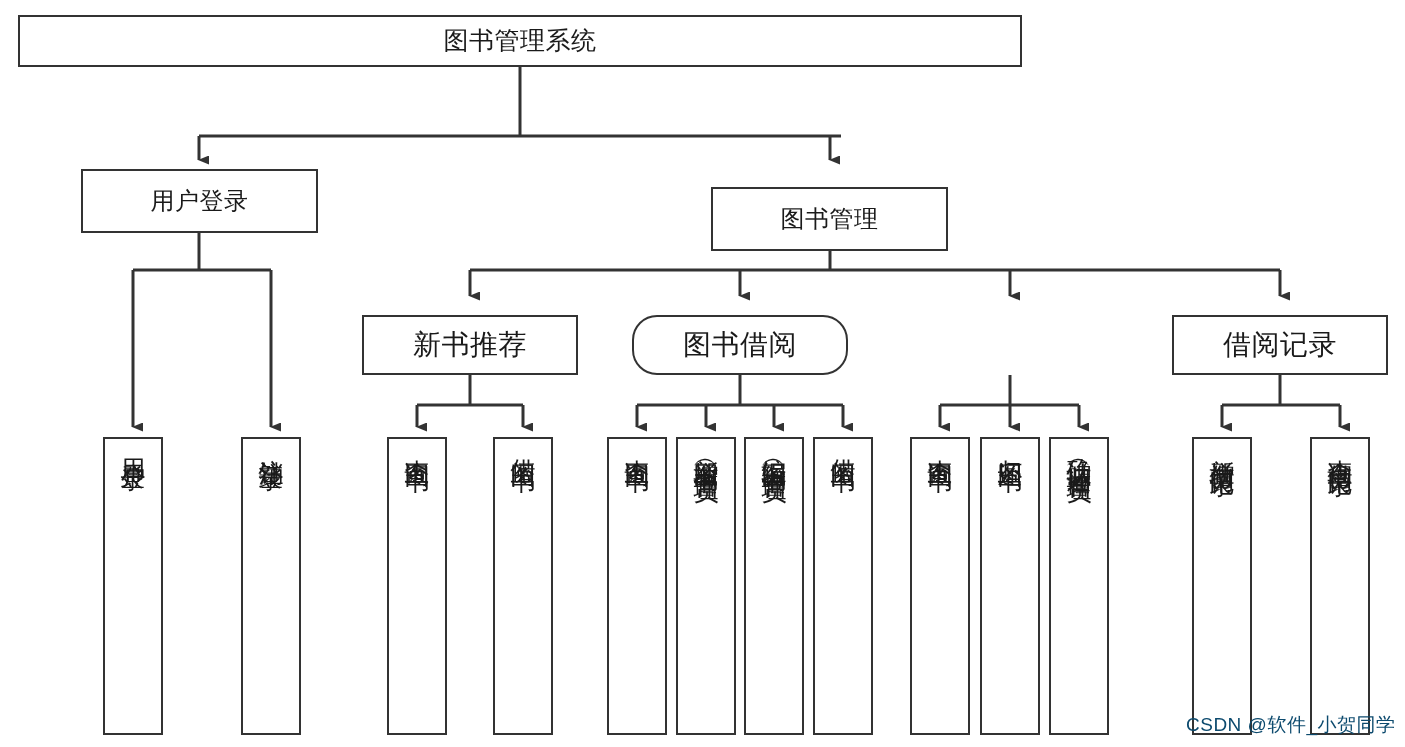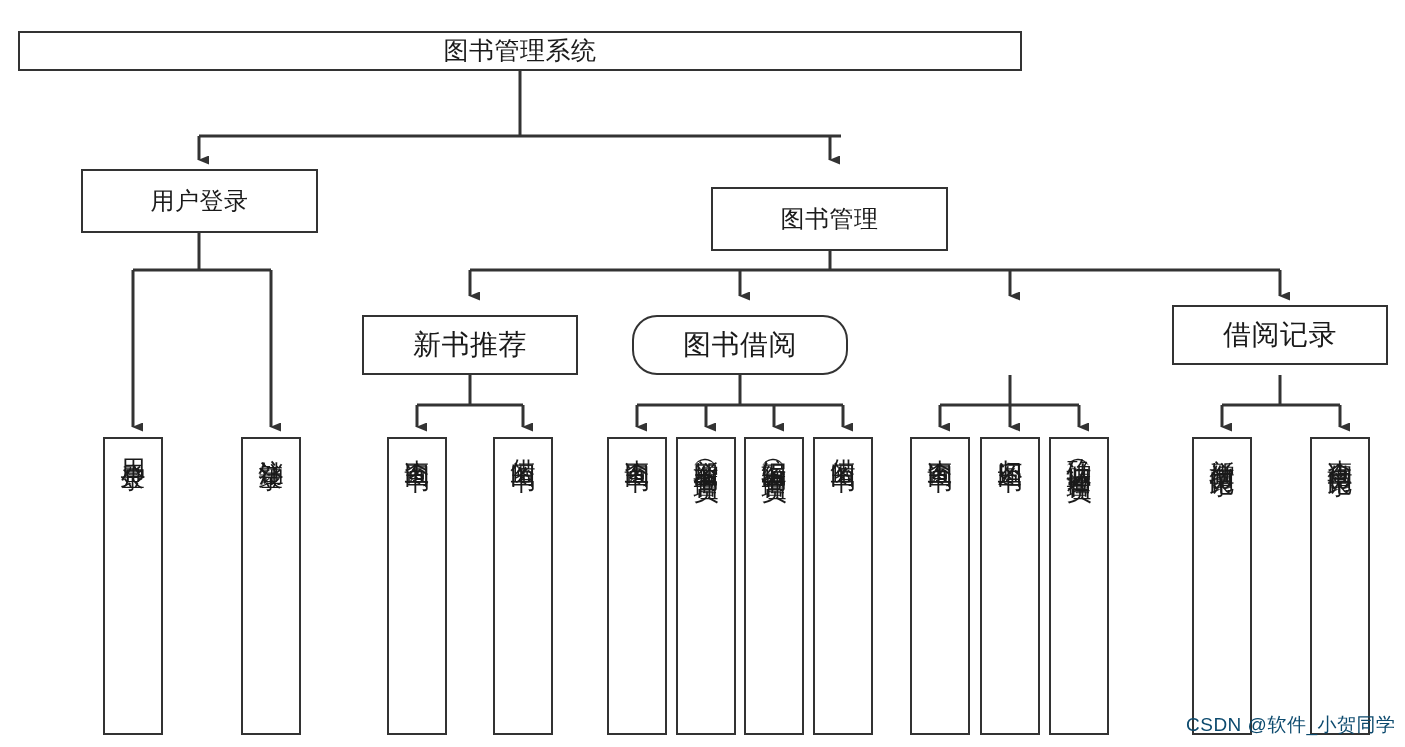--- a/index.html
+++ b/index.html
@@ -111,38 +111,38 @@
       <path d="M 1010 405 L 1010 427" marker-end="url(#arrowhead)"></path>
       <path d="M 1079 405 L 1079 427" marker-end="url(#arrowhead)"></path>
 
       <path d="M 1280 375 L 1280 405"></path>
       <path d="M 1222 405 L 1340 405"></path>
       <path d="M 1222 405 L 1222 427" marker-end="url(#arrowhead)"></path>
       <path d="M 1340 405 L 1340 427" marker-end="url(#arrowhead)"></path>
     </g>
   </svg>
 
-  <div class="node node-root" style="left:18px; top:15px; width:1004px; height:40px;margin-top:16px;">
+  <div class="node node-root" style="left:18px; top:15px; width:1004px; height:52px;">
     <span class="label">图书管理系统</span>
   </div>
 
   <div class="node node-l2" style="left:81px; top:169px; width:237px; height:64px;">
     <span class="label">用户登录</span>
   </div>
   <div class="node node-l2" style="left:711px; top:187px; width:237px; height:64px;">
     <span class="label">图书管理</span>
   </div>
 
   <div class="node node-l3" style="left:362px; top:315px; width:216px; height:60px;">
     <span class="label">新书推荐</span>
   </div>
   <div class="node node-l3" style="left:632px; top:315px; width:216px; height:60px;border-radius:25px;">
     <span class="label">图书借阅</span>
   </div>
-  <div class="node node-l3" style="left:1172px; top:305px; width:216px; height:60px;">
+  <div class="node node-l3" style="left:1172px; top:315px; width:216px; height:60px;">
     <span class="label">借阅记录</span>
   </div>
 
   <div class="node node-leaf" style="left:103px; top:437px; width:60px; height:298px;">
     <span class="label">用户登录</span>
   </div>
   <div class="node node-leaf" style="left:241px; top:437px; width:60px; height:298px;">
     <span class="label">注销登录</span>
   </div>
 

